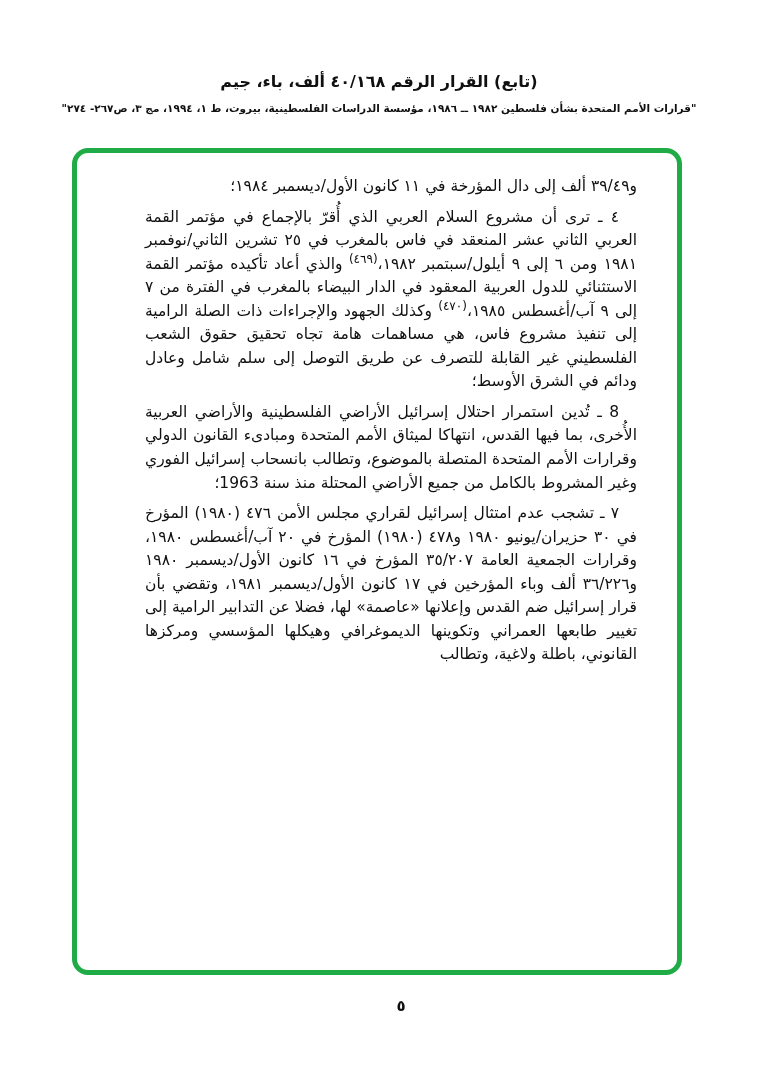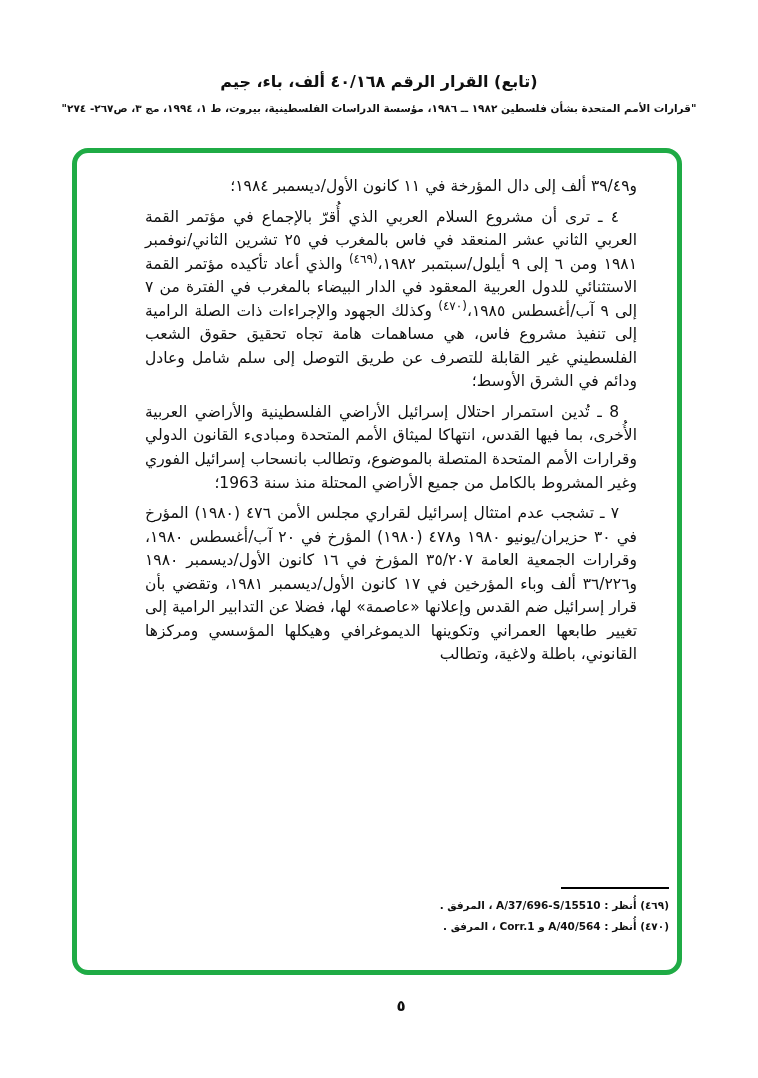--- a/index.html
+++ b/index.html
@@ -85,25 +85,18 @@
 
   <div class="green-box" style="border-color: rgb(31, 171, 69);">
 
     <div class="body-text">
         <p class="para"><span>و٣٩/٤٩ ألف إلى دال المؤرخة في ١١ كانون الأول/ديسمبر ١٩٨٤؛</span></p>
         <p class="para indent"><span>٤ ـ </span><span class="bold">ترى</span><span> أن مشروع السلام العربي الذي أُقرّ بالإجماع في مؤتمر القمة العربي الثاني عشر المنعقد في فاس بالمغرب في ٢٥ تشرين الثاني/نوفمبر ١٩٨١ ومن ٦ إلى ٩ أيلول/سبتمبر ١٩٨٢،</span><sup>(٤٦٩)</sup><span> والذي أعاد تأكيده مؤتمر القمة الاستثنائي للدول العربية المعقود في الدار البيضاء بالمغرب في الفترة من ٧ إلى ٩ آب/أغسطس ١٩٨٥،</span><sup>(٤٧٠)</sup><span> وكذلك الجهود والإجراءات ذات الصلة الرامية إلى تنفيذ مشروع فاس، هي مساهمات هامة تجاه تحقيق حقوق الشعب الفلسطيني غير القابلة للتصرف عن طريق التوصل إلى سلم شامل وعادل ودائم في الشرق الأوسط؛</span></p>
         <p class="para indent"><span>8 ـ </span><span class="bold">تُدين</span><span> استمرار احتلال إسرائيل الأراضي الفلسطينية والأراضي العربية الأُخرى، بما فيها القدس، انتهاكا لميثاق الأمم المتحدة ومبادىء القانون الدولي وقرارات الأمم المتحدة المتصلة بالموضوع، وتطالب بانسحاب إسرائيل الفوري وغير المشروط بالكامل من جميع الأراضي المحتلة منذ سنة 1963؛</span></p>
         <p class="para indent"><span>٧ ـ </span><span class="bold">تشجب</span><span> عدم امتثال إسرائيل لقراري مجلس الأمن ٤٧٦ (١٩٨٠) المؤرخ في ٣٠ حزيران/يونيو ١٩٨٠ و٤٧٨ (١٩٨٠) المؤرخ في ٢٠ آب/أغسطس ١٩٨٠، وقرارات الجمعية العامة ٣٥/٢٠٧ المؤرخ في ١٦ كانون الأول/ديسمبر ١٩٨٠ و٣٦/٢٢٦ ألف وباء المؤرخين في ١٧ كانون الأول/ديسمبر ١٩٨١، وتقضي بأن قرار إسرائيل ضم القدس وإعلانها «عاصمة» لها، فضلا عن التدابير الرامية إلى تغيير طابعها العمراني وتكوينها الديموغرافي وهيكلها المؤسسي ومركزها القانوني، باطلة ولاغية، وتطالب</span></p>
       </div>
 
-    <div class="footnotes">
-      <div class="fn-rule"></div>
-      <div>
-          <div class="fn">(٤٦٩) أُنظر : A/37/696-S/15510 ، المرفق .</div>
-          <div class="fn">(٤٧٠) أُنظر : A/40/564 و Corr.1 ، المرفق .</div>
-        </div>
-    </div>
 
   </div>
 
   <div class="page-number">٥</div>
 
 </div>
 
 </body></html>

